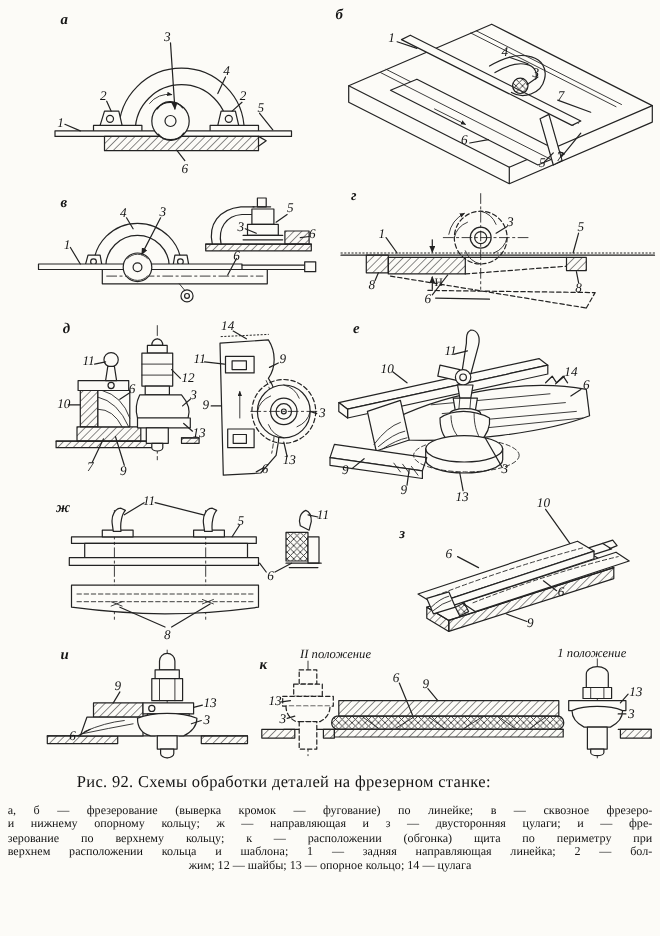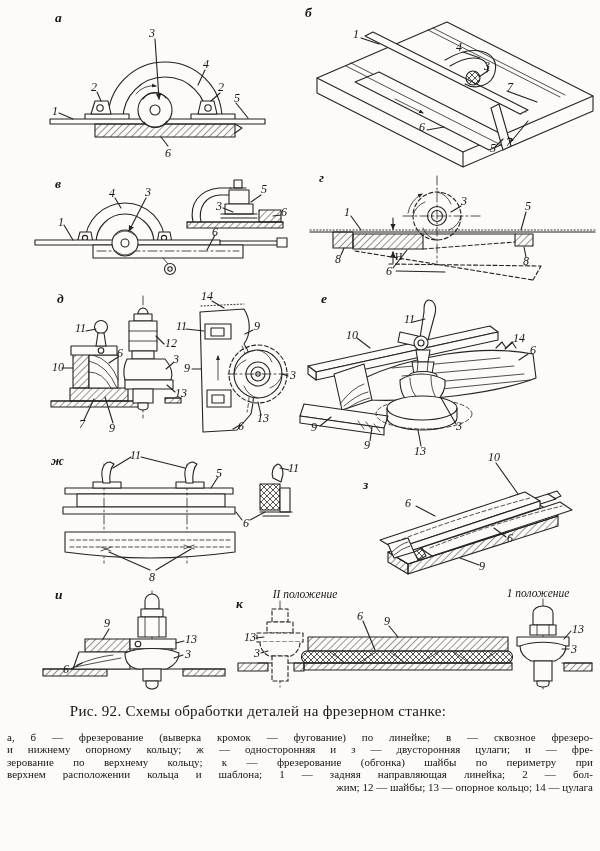--- a/index.html
+++ b/index.html
@@ -16,21 +16,21 @@
   .d .dt{stroke-dasharray:1.2 2.1;stroke-width:.9;}
   .d text{stroke:none;fill:#161616;}
   .pl{font:italic bold 13.5px "Liberation Serif",serif;}
   .n{font:italic 12px "Liberation Serif",serif;}
   .ps{font:italic 11.5px "Liberation Serif",serif;text-anchor:middle;}
   .caption{position:absolute;left:0;top:703;width:516px;text-align:center;
            font-size:15px;letter-spacing:.3px;}
   .legend{position:absolute;left:7px;right:7px;top:731px;font-size:11px;line-height:12.45px;}
   .legend div{white-space:nowrap;}
   .jl{text-align:justify;text-align-last:justify;}
-  .ctr{text-align:right;}
+  .ctr{text-align:center;}
 </style>
 </head>
 <body>
 
 <div class="page">
 
 <svg width="0" height="0" style="position:absolute" aria-hidden="true">
   <defs>
     <pattern id="h1" patternUnits="userSpaceOnUse" width="5" height="5" patternTransform="rotate(45)">
       <line x1="0" y1="0" x2="0" y2="5" stroke="#2d2d2d" stroke-width="1"></line>
@@ -489,19 +489,19 @@
   <text class="n" x="127" y="35">6</text>
   <text class="n" x="154" y="40">9</text>
   <text class="n" x="342" y="48">13</text>
   <text class="n" x="341" y="68">3</text>
 </svg>
 
 <div class="caption" style="top:703px">Рис. 92. Схемы обработки деталей на фрезерном станке:</div>
 
 <div class="legend">
   <div class="jl">а, б — фрезерование (выверка кромок — фугование) по линейке; в — сквозное фрезеро-</div>
-  <div class="jl">и нижнему опорному кольцу; ж — односторонняя и з — двусторонняя цулаги; и — фре-</div>
-  <div class="jl">зерование по верхнему кольцу; к — фрезерование (обгонка) шайбы по периметру при</div>
+  <div class="jl">и нижнему опорному кольцу; ж — направляющая и з — двусторонняя цулаги; и — фре-</div>
+  <div class="jl">зерование по верхнему кольцу; к — расположении (обгонка) щита по периметру при</div>
   <div class="jl">верхнем расположении кольца и шаблона; 1 — задняя направляющая линейка; 2 — бол-</div>
   <div class="ctr">жим; 12 — шайбы; 13 — опорное кольцо; 14 — цулага</div>
 </div>
 
 </div>
 
 </body></html>

